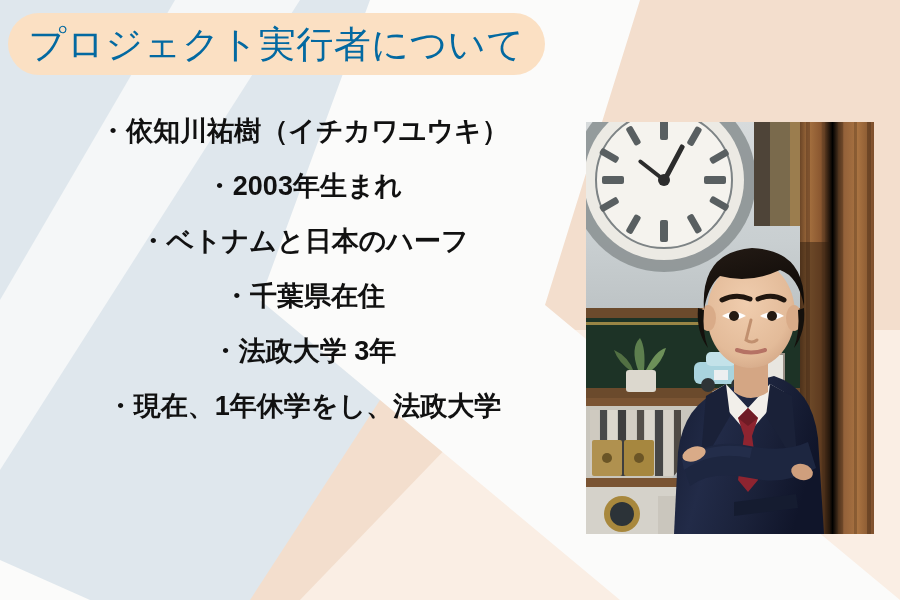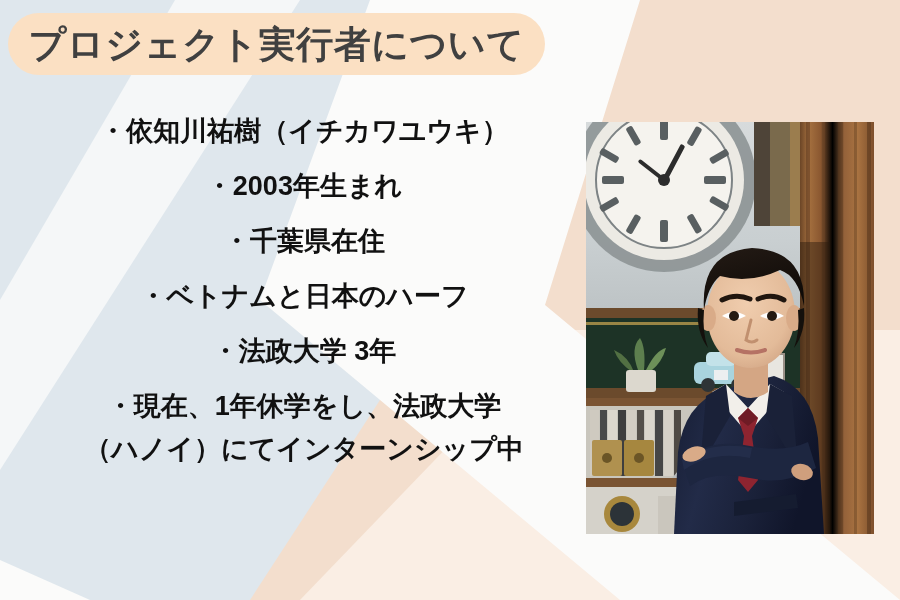--- a/index.html
+++ b/index.html
@@ -38,22 +38,22 @@
     background: #fbe0c3;
     border-radius: 31px;
     display: flex;
     align-items: center;
     justify-content: center;
     box-sizing: border-box;
     padding: 0 22px;
   }
   #title-text {
     font-size: 37px;
-    font-weight: bold;
-    color: #404040;
+    font-weight: normal;
+    color: #0369a1;
     letter-spacing: 0.5px;
     line-height: 1;
     white-space: nowrap;
   }
 
   
   #bullet-list {
     position: absolute;
     left: 44px;
     top: 118px;
@@ -122,33 +122,30 @@
   </div>
 
   <ul id="bullet-list">
     <li class="bullet-row">
       <span>・</span><span>依知川祐樹（イチカワユウキ）</span>
     </li>
     <li class="bullet-row">
       <span>・</span><span>2003年生まれ</span>
     </li>
     <li class="bullet-row">
+      <span>・</span><span>ベトナムと日本のハーフ</span>
+    </li>
+    <li class="bullet-row">
       <span>・</span><span>千葉県在住</span>
-    </li>
-    <li class="bullet-row">
-      <span>・</span><span>ベトナムと日本のハーフ</span>
     </li>
     <li class="bullet-row">
       <span>・</span><span>法政大学 3年</span>
     </li>
     <li class="bullet-row tight">
       <span>・</span><span>現在、1年休学をし、法政大学</span>
-    </li>
-    <li class="bullet-row cont">
-      <span></span><span>（ハノイ）にてインターンシップ中</span>
     </li>
   </ul>
 
   <div id="photo-frame">
     <svg viewBox="0 0 288 412" preserveAspectRatio="xMidYMid slice" aria-hidden="true">
       <defs>
         <linearGradient id="wallGrad" x1="0" y1="0" x2="0" y2="1">
           <stop offset="0%" stop-color="#d7dbdc"></stop>
           <stop offset="55%" stop-color="#c9cfd1"></stop>
           <stop offset="100%" stop-color="#b9bfc1"></stop>

